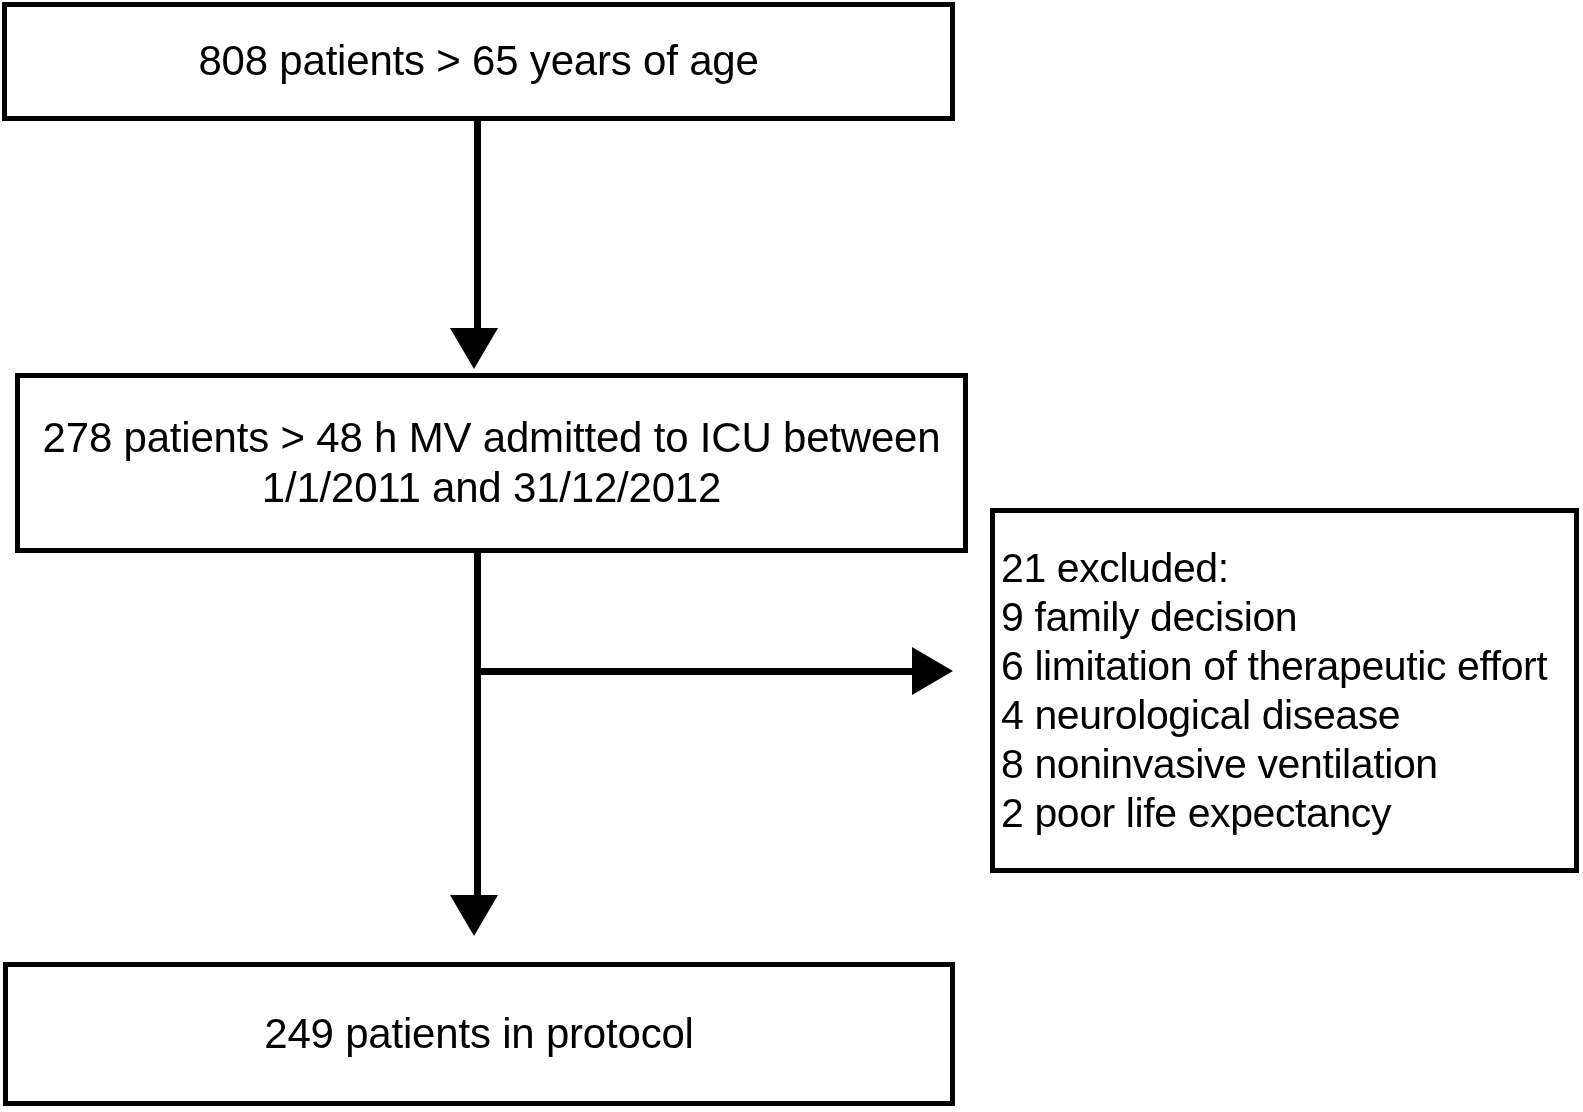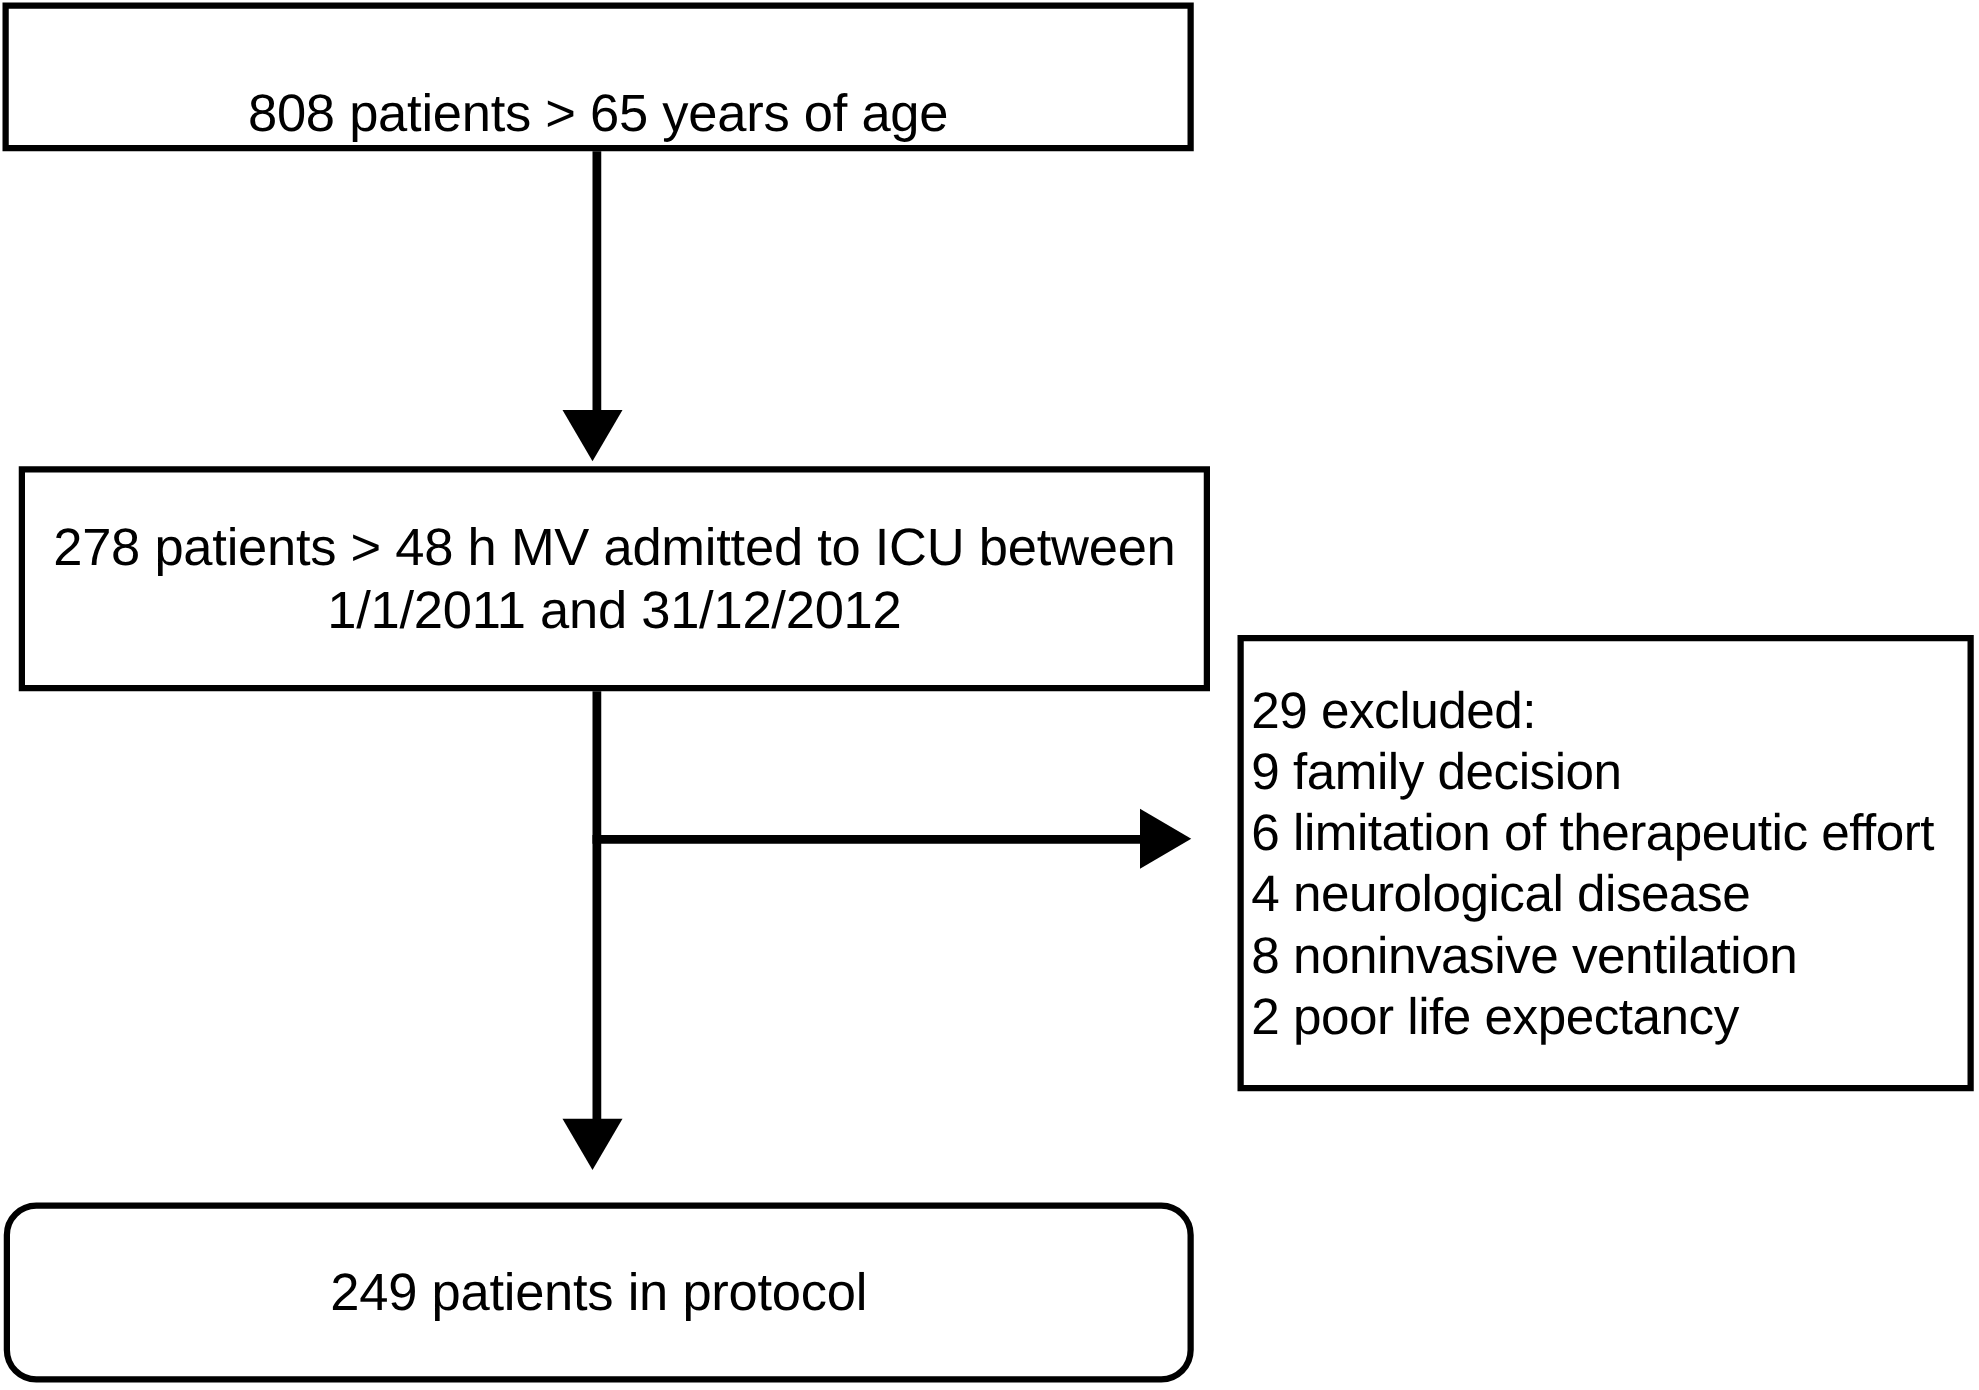--- a/index.html
+++ b/index.html
@@ -31,29 +31,29 @@
     text-align: center;
     line-height: 1.20;
     font-size: 42px;
     letter-spacing: -0.2px;
     white-space: pre-line;
     padding: 0 10px;
   }
 
   #box-eligible {
     left: 2px;  top: 2px;
-    width: 953px; height: 119px; align-items: flex-end;
+    width: 953px; height: 119px;
   }
   #box-cohort {
     left: 15px;  top: 373px;
     width: 953px; height: 180px;
   }
   #box-protocol {
     left: 3px;  top: 962px;
-    width: 952px; height: 144px; border-radius: 26px;
+    width: 952px; height: 144px;
   }
 
   
   #box-excluded {
     position: absolute;
     box-sizing: border-box;
     left: 990px; top: 508px;
     width: 589px; height: 365px;
     border: 5px solid #000000;
     background: #ffffff;
@@ -125,21 +125,21 @@
 1/1/2011 and 31/12/2012</div>
   </div>
 
   <div class="v-line" id="conn2-line"></div>
   <div class="arrow-down" id="conn2-head"></div>
 
   <div class="h-line" id="conn3-line"></div>
   <div class="arrow-right" id="conn3-head"></div>
 
   <div id="box-excluded">
-    <div class="excl-line">29 excluded:</div>
+    <div class="excl-line">21 excluded:</div>
     <div class="excl-line">9 family decision</div>
     <div class="excl-line">6 limitation of therapeutic effort</div>
     <div class="excl-line">4 neurological disease</div>
     <div class="excl-line">8 noninvasive ventilation</div>
     <div class="excl-line">2 poor life expectancy</div>
   </div>
 
   <div class="flow-box" id="box-protocol">
     <div class="box-text">249 patients in protocol</div>
   </div>

